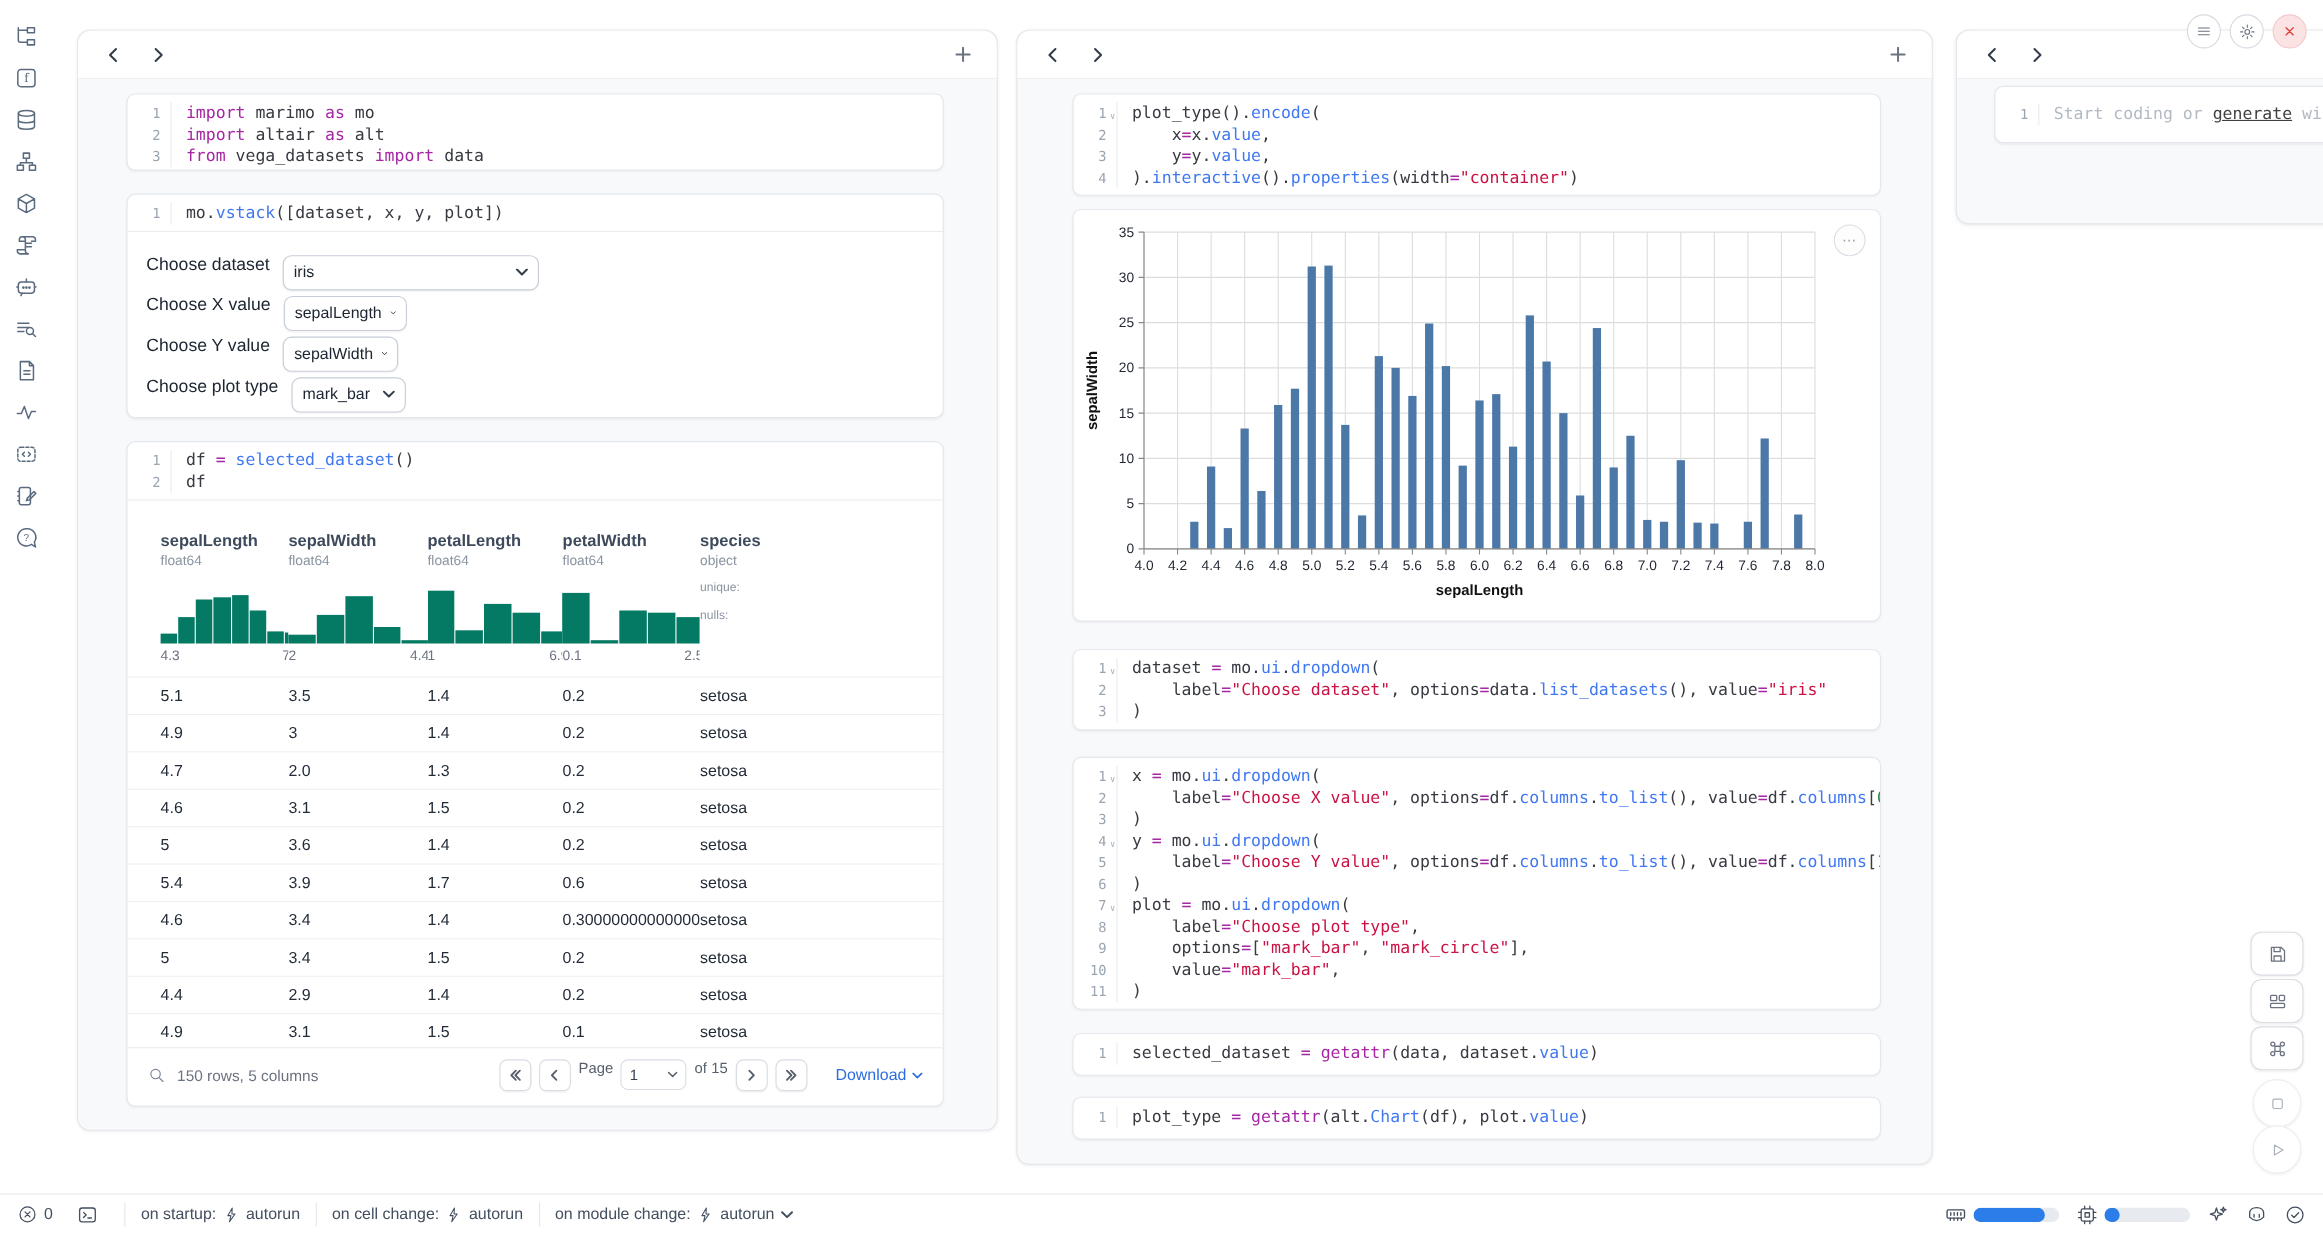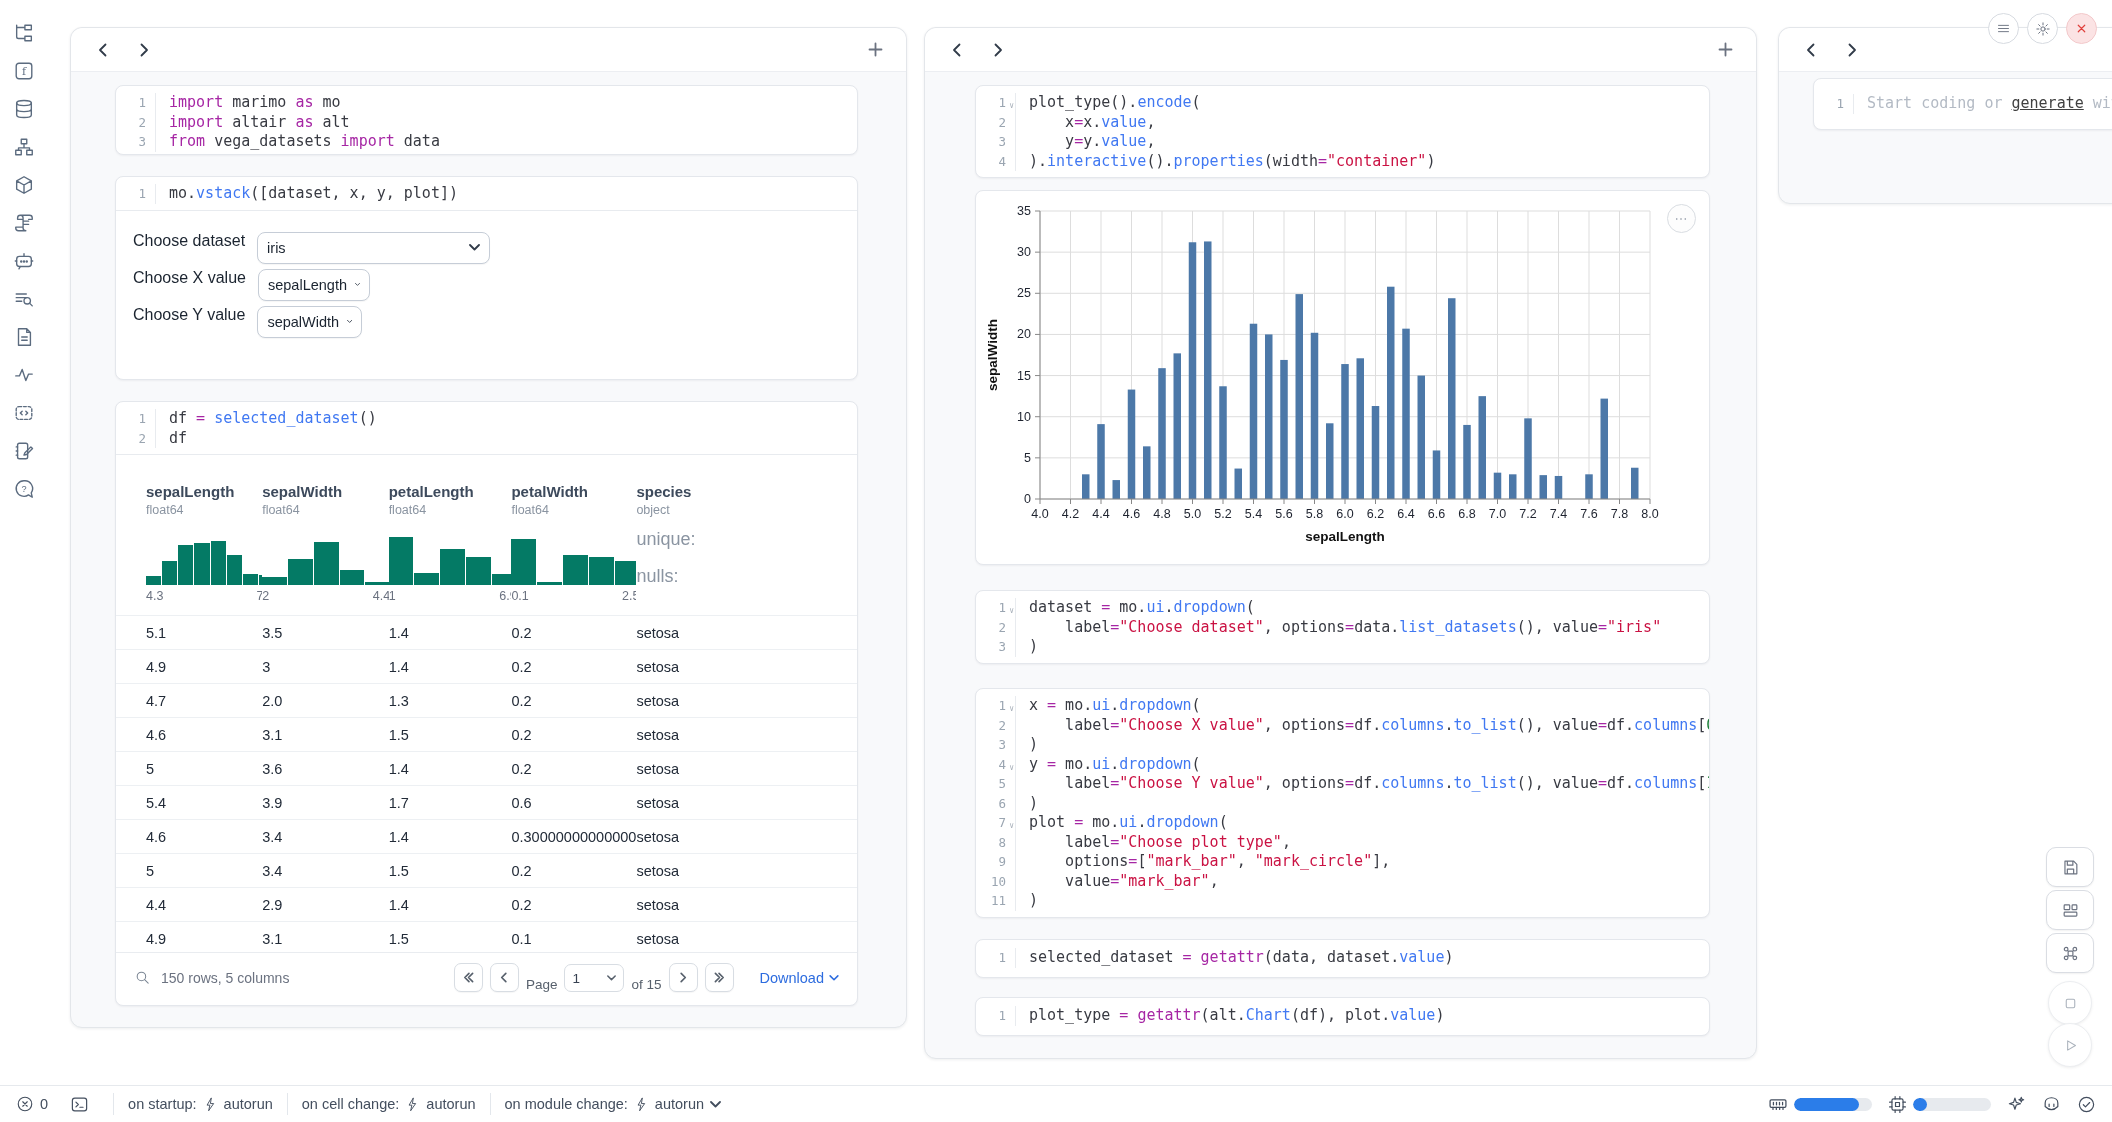--- a/index.html
+++ b/index.html
@@ -47,28 +47,28 @@
   
   .table-wrap{border-top:1px solid #e8ebef;position:relative;height:547px}
   .thead{display:flex;padding-top:28px;padding-bottom:12px}
   .thcol{box-sizing:border-box;overflow:hidden}
   .c0{width:188px;padding-left:30px}.c1{width:172px}.c2{width:167px}.c3{width:170px}.c4{width:300px}
   .th-name{font-size:15px;font-weight:bold;color:#3d4a5c;white-space:nowrap}
   .th-type{font-size:12.5px;color:#8a94a1;margin-top:3px;white-space:nowrap}
   .hist{display:flex;align-items:flex-end;gap:1px;width:128px;height:54px;margin-top:14px}
   .hist>div{flex:1;background:#047a65}
   .minmax{display:flex;justify-content:space-between;width:128px;font-size:12.5px;color:#6b7280;margin-top:4px}
-  .th-meta{font-size:18px;color:#8a94a1;margin-top:9px;line-height:1.55;white-space:nowrap}
+  .th-meta{font-size:11px;color:#8a94a1;margin-top:9px;line-height:1.55;white-space:nowrap}
   .trow{display:flex;align-items:center;height:33px;border-top:1px solid #edf0f3;
         font-size:14.5px;color:#222b38;cursor:default}
   .tcell{box-sizing:border-box;white-space:nowrap;overflow:hidden}
   .tfooter{position:absolute;left:0;right:0;bottom:0;height:50px;border-top:1px solid #e9ecf0;
            display:flex;align-items:center;padding:0 18px;box-sizing:border-box}
   .tf-summary{font-size:14px;color:#6b7280;margin-left:10px}
-  .pg{display:flex;align-items:flex-end;gap:7px;margin-left:auto}
+  .pg{display:flex;align-items:flex-start;gap:7px;margin-left:auto}
   .pg-btn{width:27px;height:27px;border:1px solid #d8dde3;border-radius:7px;background:#fff;
           display:flex;align-items:center;justify-content:center;color:#57606c;cursor:pointer;
           box-shadow:0 1px 1px rgba(0,0,0,.04)}
   .pg-text{font-size:13.5px;color:#57606c}
   .pg-select{height:26px;min-width:44px;border:1px solid #d8dde3;border-radius:7px;background:#fff;
              display:flex;align-items:center;justify-content:space-between;padding:0 7px;gap:5px;
              font-size:13.5px;color:#374151;cursor:pointer}
   .download{display:flex;align-items:center;gap:5px;color:#2d6cdf;font-size:14.5px;margin-left:26px;cursor:pointer}
 
   
@@ -256,20 +256,29 @@
           <span>sepalLength</span>
           <svg class="chev" width="11" height="7" viewBox="0 0 11 7">
               <path d="M1 1l4.5 4.5L10 1"></path>
             </svg>
         </div>
       </div>
       <div class="ui-row">
         <span class="ui-label">Choose Y value</span>
         <div class="ui-select" style="width:105px">
           <span>sepalWidth</span>
+          <svg class="chev" width="11" height="7" viewBox="0 0 11 7">
+              <path d="M1 1l4.5 4.5L10 1"></path>
+            </svg>
+        </div>
+      </div>
+      <div class="ui-row">
+        <span class="ui-label">Choose plot type</span>
+        <div class="ui-select" style="width:104px">
+          <span>mark_bar</span>
           <svg class="chev" width="11" height="7" viewBox="0 0 11 7">
               <path d="M1 1l4.5 4.5L10 1"></path>
             </svg>
         </div>
       </div>
     </div>
   </div>
 
   <div class="cell" style="left:44px;top:373px;width:741px;height:603px">
     <div class="code-area">

